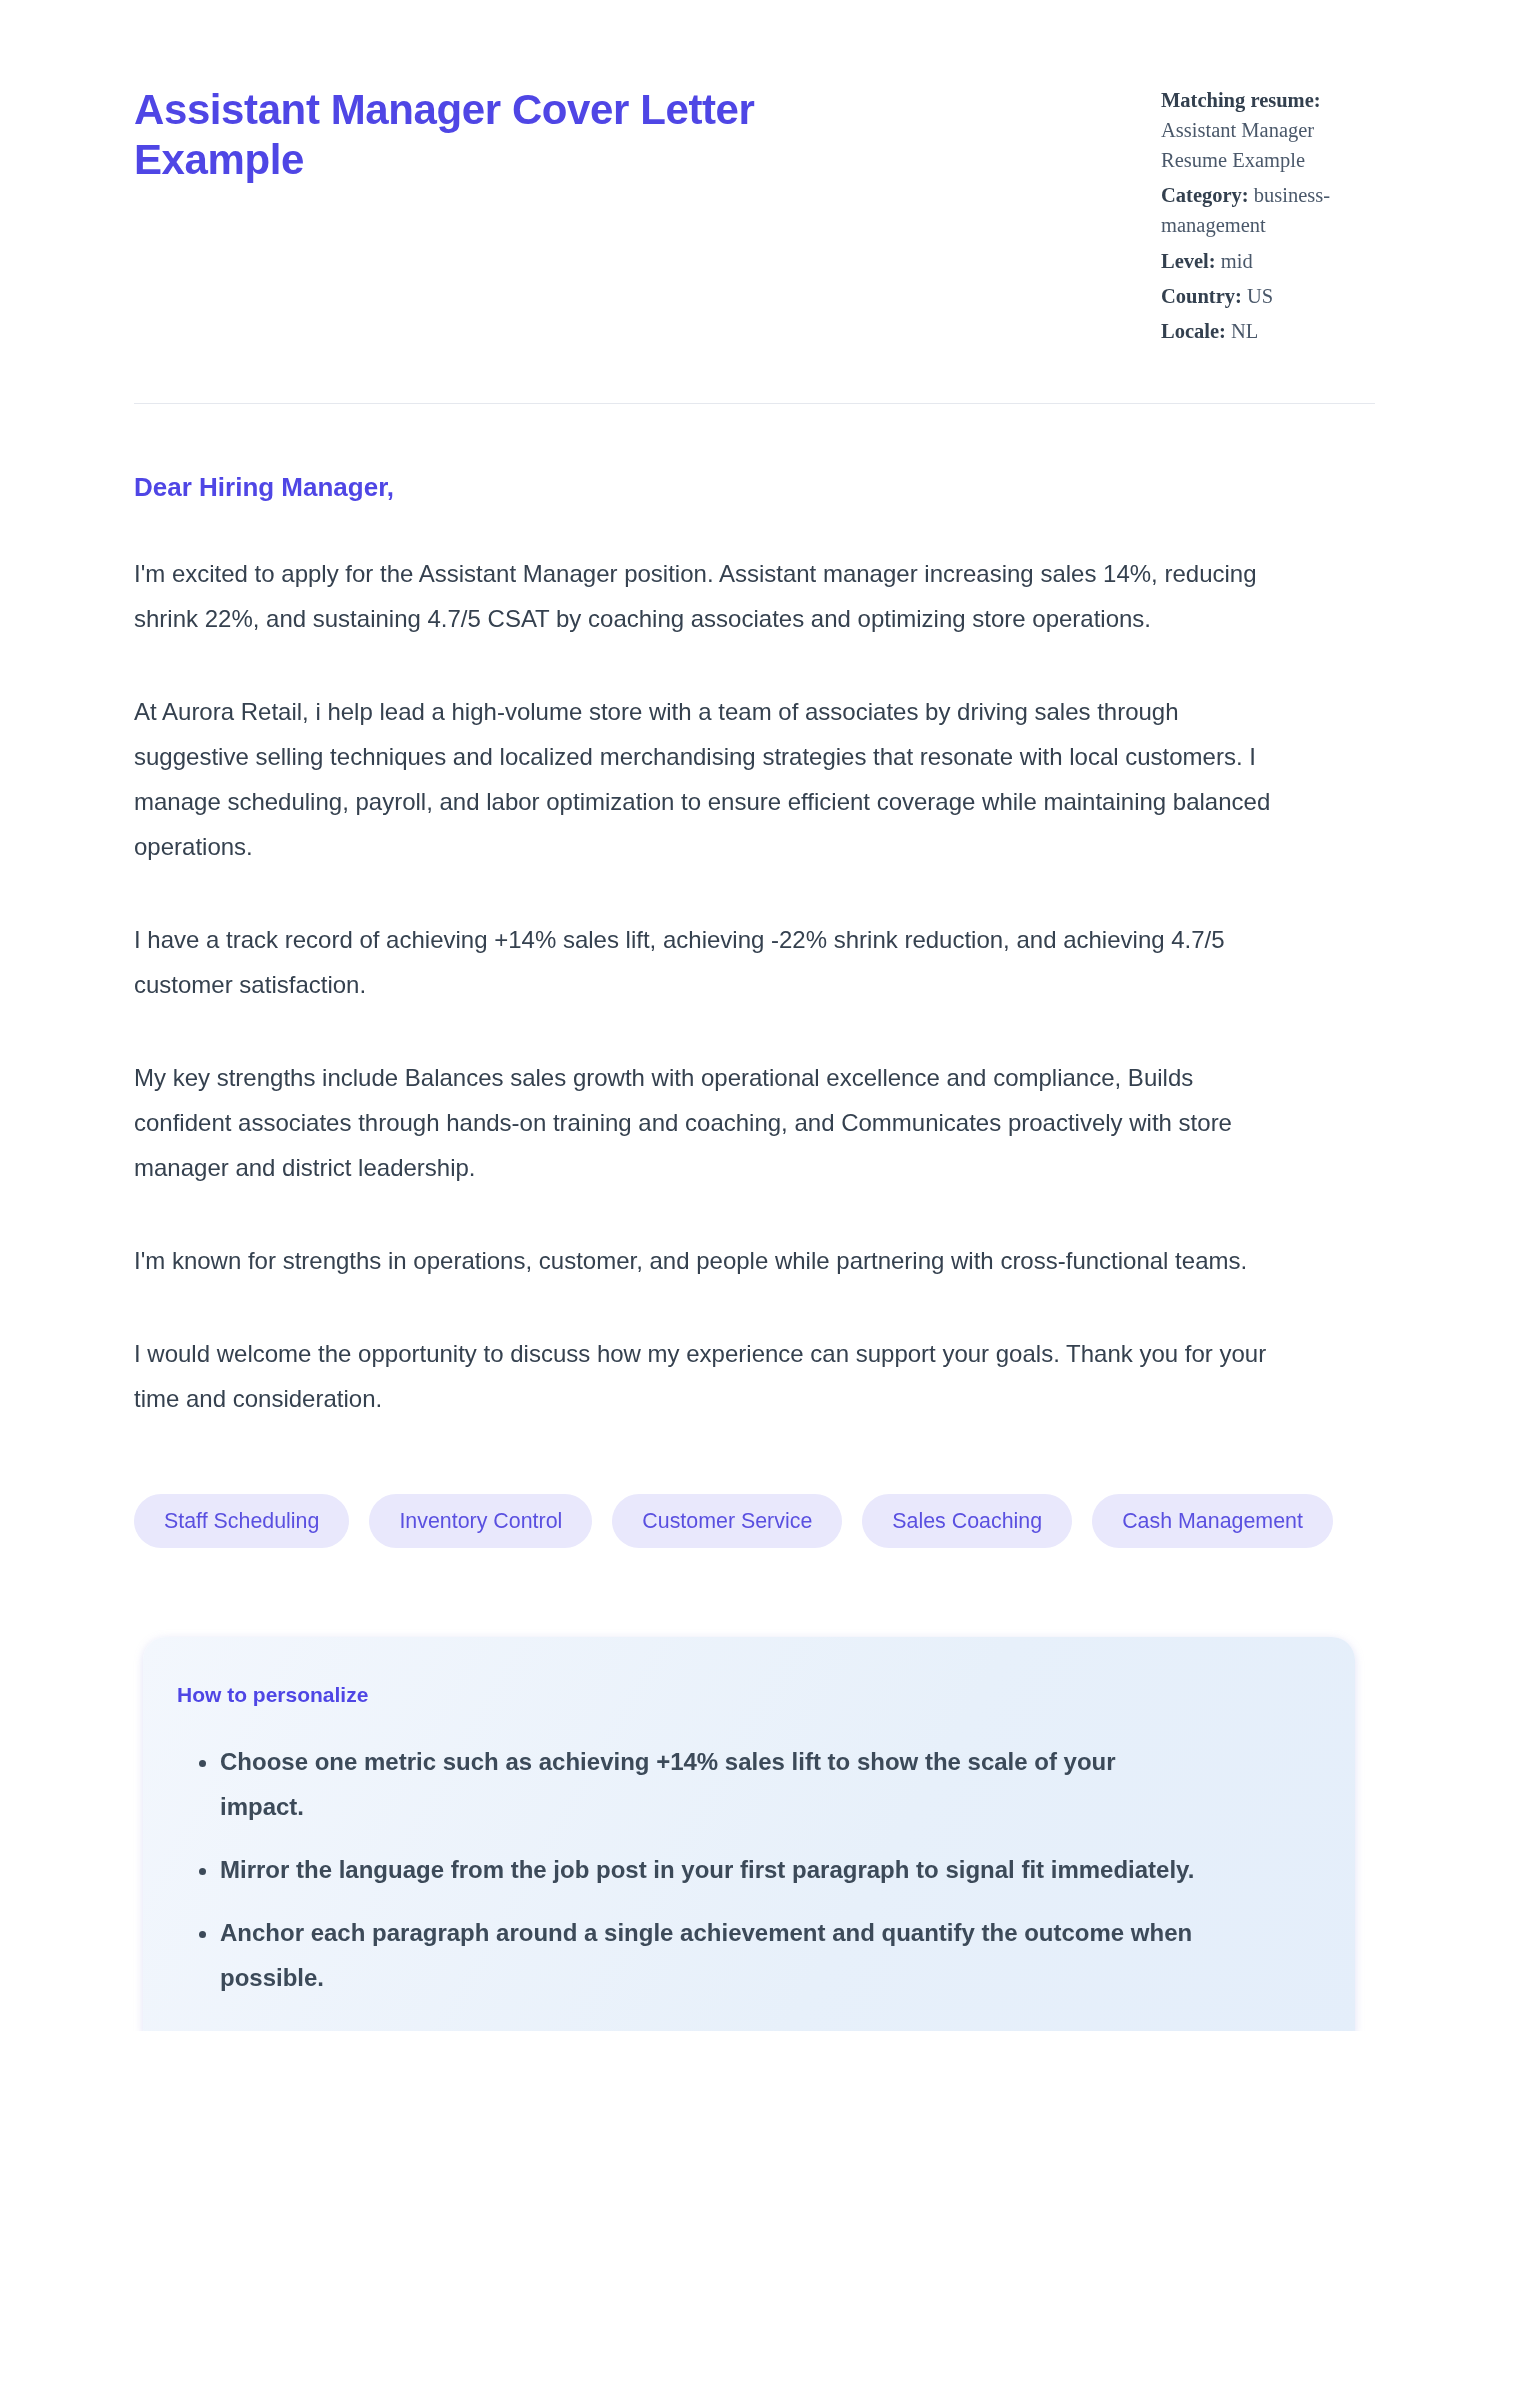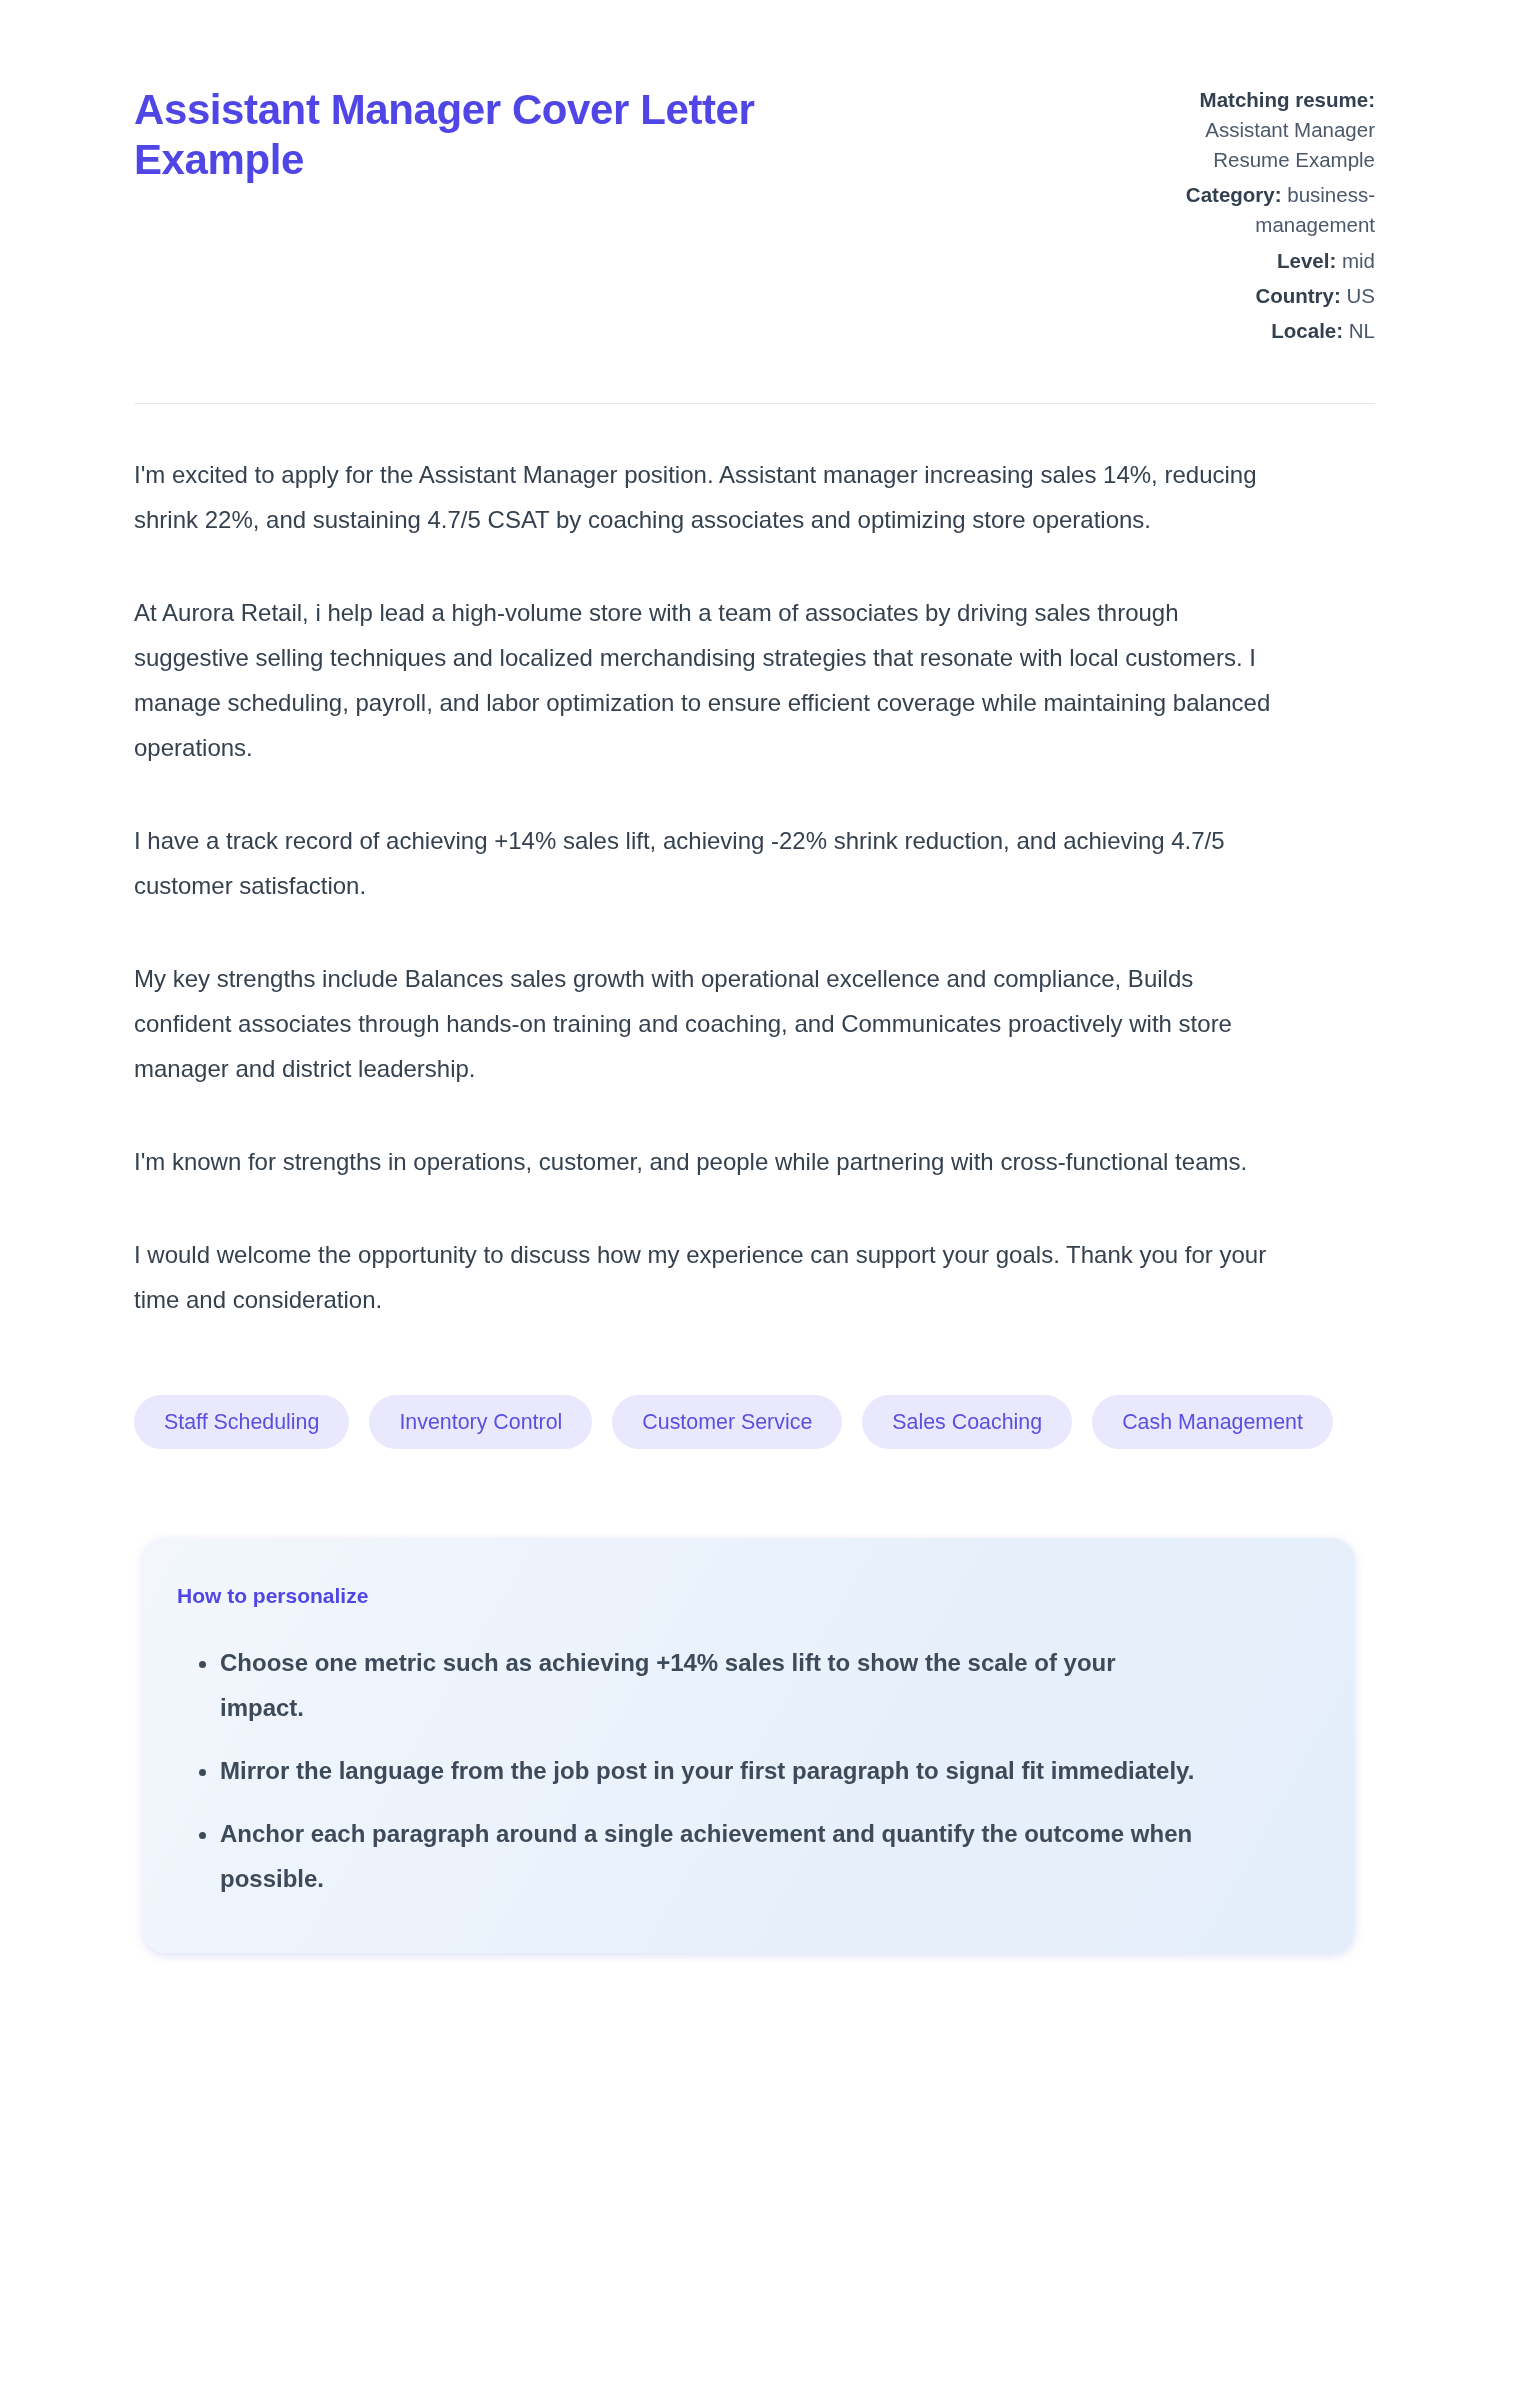--- a/index.html
+++ b/index.html
@@ -42,23 +42,23 @@
     max-width: 748px;
     font-size: 28px;
     line-height: 38px;
     font-weight: 700;
     letter-spacing: -0.2px;
     color: #3c4859;
   }
   .meta {
     flex: 0 0 auto;
     width: 214px;
-    text-align: right;
     font-size: 20.5px;
     line-height: 30px;
+    font-family: Liberation Serif, serif;
   }
   .meta-row { margin: 0 0 5.3px; }
   .meta-label { font-weight: 700; color: #33404f; }
   .meta-value { font-weight: 400; color: #4a586a; }
 
   hr.divider {
     border: none;
     border-top: 1.8px solid #e5e8ee;
     margin: 52px 0 0;
   }
@@ -165,20 +165,21 @@
       <div class="meta-row">
         <span class="meta-label">Locale:</span>
         <span class="meta-value">NL</span>
       </div>
     </aside>
   </header>
 
   <hr class="divider">
 
   <main class="letter">
+    <p class="salutation">Dear Hiring Manager,</p>
 
     <p class="para">I'm excited to apply for the Assistant Manager position. Assistant manager increasing sales 14%, reducing shrink 22%, and sustaining 4.7/5 CSAT by coaching associates and optimizing store operations.</p>
     <p class="para">At Aurora Retail, i help lead a high-volume store with a team of associates by driving sales through suggestive selling techniques and localized merchandising strategies that resonate with local customers. I manage scheduling, payroll, and labor optimization to ensure efficient coverage while maintaining balanced operations.</p>
     <p class="para">I have a track record of achieving +14% sales lift, achieving -22% shrink reduction, and achieving 4.7/5 customer satisfaction.</p>
     <p class="para">My key strengths include Balances sales growth with operational excellence and compliance, Builds confident associates through hands-on training and coaching, and Communicates proactively with store manager and district leadership.</p>
     <p class="para">I'm known for strengths in operations, customer, and people while partnering with cross-functional teams.</p>
     <p class="para">I would welcome the opportunity to discuss how my experience can support your goals. Thank you for your time and consideration.</p>
 
 
     <div class="skills">

